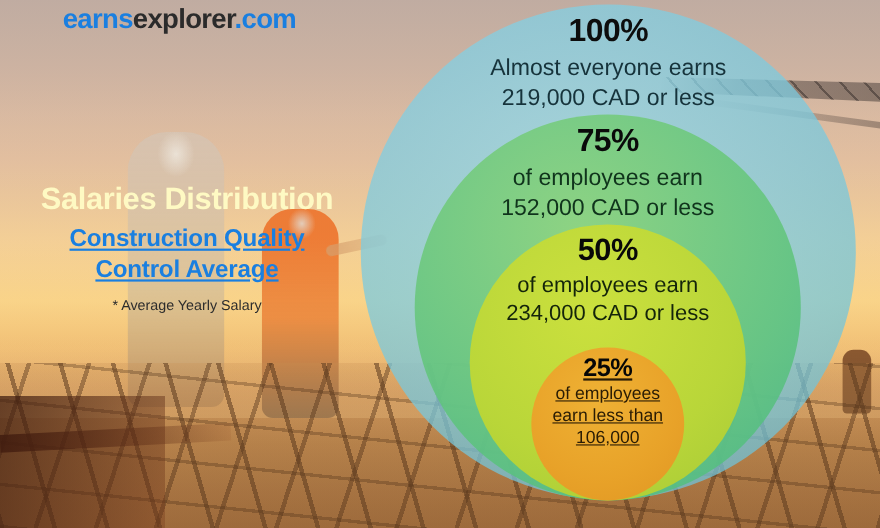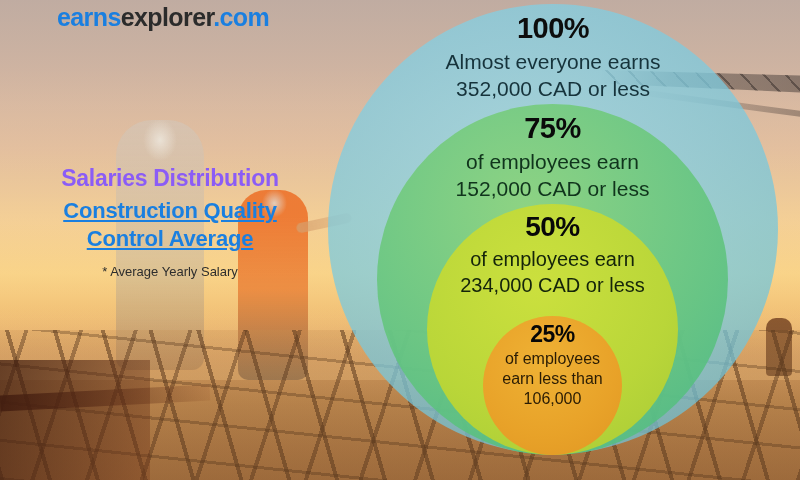--- a/index.html
+++ b/index.html
@@ -116,21 +116,21 @@
     position:absolute; left:57px; top:3px;
     font-size:25px; font-weight:bold; letter-spacing:-0.6px;
     white-space:nowrap;
   }
   .logo .blue { color:#1a7fe0; }
   .logo .dark { color:#2b2b2b; }
 
   
   .caption { position:absolute; left:0; top:165px; width:340px; text-align:center; }
   .cap-title {
-    font-size:23px; font-weight:bold; color:#8b5cf6; line-height:1.15;
+    font-size:28px; font-weight:bold; color:#fef9c3; line-height:1.15;
     letter-spacing:-0.3px;
   }
   .cap-region { font-size:24px; color:#1b1b1b; line-height:1.5; }
   .cap-job {
     font-size:22px; font-weight:bold; color:#1a7fe0; line-height:1.25;
     margin-top:6px; letter-spacing:-0.2px;text-decoration:underline;
   }
   .cap-note { font-size:13px; color:#2d2d2d; margin-top:12px; }
 
   
@@ -160,21 +160,21 @@
     left:427px; top:204px; width:251px; height:251px;
     background:radial-gradient(circle at 44% 32%, rgba(207,225,58,0.95), rgba(190,215,52,0.94) 60%, rgba(172,203,50,0.94) 100%);
   }
   #bubble-50 .txt { padding-top:5px; color:#14240a; font-size:20px; line-height:1.32; }
   #bubble-50 .pct { font-size:28px; color:#080808; letter-spacing:-0.5px; }
 
   #bubble-25 {
     left:483px; top:316px; width:139px; height:139px;
     background:radial-gradient(circle at 44% 34%, rgba(240,176,52,0.97), rgba(234,160,40,0.96) 60%, rgba(226,148,34,0.96) 100%);
   }
-  #bubble-25 .txt { padding-top:4px; color:#2a1c04; font-size:16px; line-height:1.26; }
+  #bubble-25 .txt { padding-top:4px; color:#2a1c04; font-size:16px; line-height:1.26;text-decoration:underline; }
   #bubble-25 .pct { font-size:23px; color:#070707; letter-spacing:-0.5px; }
 </style>
 </head>
 <body>
 
 <div id="page">
 
   <div class="bg">
     <div class="deck-glow"></div>
     <div class="crane"></div>
@@ -198,21 +198,21 @@
     </div>
     <div class="cap-note">* Average Yearly Salary</div>
   </div>
 
   <div class="circles">
 
     <div class="bubble" id="bubble-100">
       <div class="txt">
         <div class="pct line">100%</div>
         <div class="line">Almost everyone earns</div>
-        <div class="line">352,000 CAD or less</div>
+        <div class="line">219,000 CAD or less</div>
       </div>
     </div>
 
     <div class="bubble" id="bubble-75">
       <div class="txt">
         <div class="pct line">75%</div>
         <div class="line">of employees earn</div>
         <div class="line">152,000 CAD or less</div>
       </div>
     </div>

